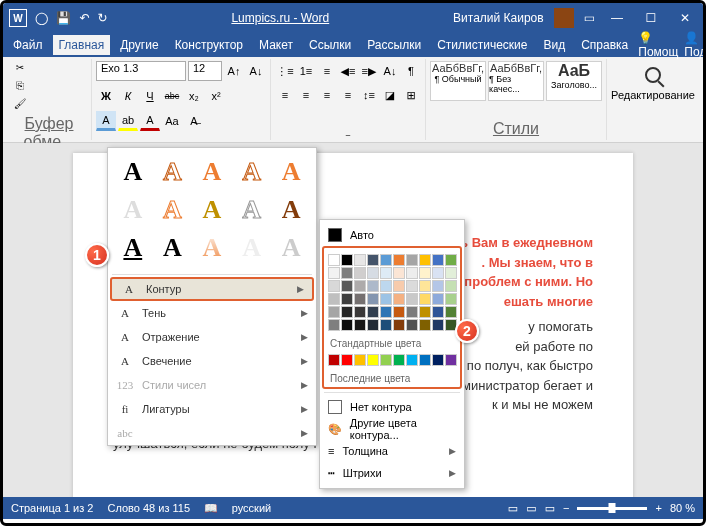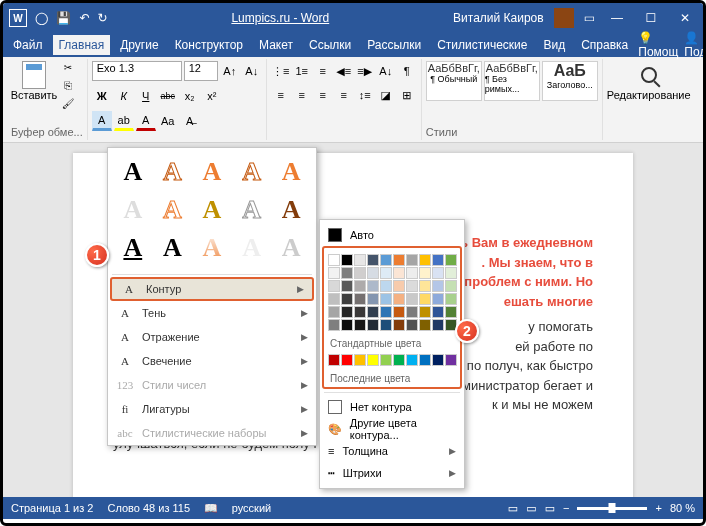--- a/index.html
+++ b/index.html
@@ -11,21 +11,21 @@
   .tb-right { display: flex; align-items: center; gap: 10px; }
   .avatar { width: 20px; height: 20px; background: #8b4513; }
   .winbtn { width: 24px; text-align: center; cursor: pointer; }
   .menubar { background: #2b579a; color: #fff; height: 24px; display: flex; align-items: center; padding: 0 4px; font-size: 12px; gap: 4px; }
   .menuitem { padding: 3px 6px; cursor: pointer; }
   .menuitem.active { background: #f3f3f3; color: #2b579a; }
   .menu-right { margin-left: auto; display: flex; gap: 6px; }
   .ribbon { background: #f3f3f3; height: 86px; border-bottom: 1px solid #d0d0d0; display: flex; padding: 2px 4px; font-size: 11px; }
   .rgroup { display: flex; flex-direction: column; border-right: 1px solid #e0e0e0; padding: 0 4px; }
   .rgroup-content { flex: 1; display: flex; align-items: flex-start; gap: 2px; padding-top: 2px; }
-  .rgroup-label { font-size: 11px; color: #666; padding: 2px 0; }
+  .rgroup-label { font-size: 16px; color: #666; text-align: center; padding: 2px 0; text-decoration: underline; }
   .paste-btn { display: flex; flex-direction: column; align-items: center; width: 46px; cursor: pointer; }
   .clipboard-icon { width: 24px; height: 28px; background: #fff; border: 1px solid #999; position: relative; }
   .clipboard-icon::before { content: ''; position: absolute; top: 2px; left: 3px; right: 3px; height: 6px; background: #5b9bd5; }
   .mini-col { display: flex; flex-direction: column; gap: 2px; }
   .mini-btn { width: 18px; height: 16px; border: 1px solid transparent; cursor: pointer; text-align: center; font-size: 10px; }
   .font-row { display: flex; gap: 2px; margin-bottom: 3px; }
   .font-select { height: 20px; border: 1px solid #ababab; background: #fff; font-size: 11px; padding: 0 14px 0 4px; position: relative; }
   .font-name { width: 90px; }
   .font-size { width: 34px; }
   .fbtn { width: 20px; height: 20px; border: 1px solid transparent; display: inline-flex; align-items: center; justify-content: center; font-size: 11px; cursor: pointer; }
@@ -104,24 +104,20 @@
   <span class="menuitem">Справка</span>
   <div class="menu-right">
     <span>💡 <span>Помощ</span></span>
     <span>👤 <span>Поделиться</span></span>
   </div>
 </div>
 
 <div class="ribbon">
   <div class="rgroup">
     <div class="rgroup-content">
-      <div class="paste-btn">
-        <div class="clipboard-icon"></div>
-        <span>Вставить</span>
-      </div>
       <div class="mini-col">
         <div class="mini-btn">✂</div>
         <div class="mini-btn">⎘</div>
         <div class="mini-btn">🖌</div>
       </div>
     </div>
     <div class="rgroup-label">Буфер обме...</div>
   </div>
 
   <div class="rgroup">
@@ -176,21 +172,21 @@
   </div>
 
   <div class="rgroup">
     <div class="rgroup-content">
       <div class="style-box">
         <div class="style-preview">АаБбВвГг,</div>
         <div>¶ Обычный</div>
       </div>
       <div class="style-box">
         <div class="style-preview">АаБбВвГг,</div>
-        <div>¶ Без римых...</div>
+        <div>¶ Без качес...</div>
       </div>
       <div class="style-box big">
         <div class="style-preview">АаБ</div>
         <div>Заголово...</div>
       </div>
     </div>
     <div class="rgroup-label">Стили</div>
   </div>
 
   <div class="rgroup" style="border:none">
@@ -267,21 +263,20 @@
       <span>Стили чисел</span>
       <span class="fx-arrow">▶</span>
     </div>
     <div class="fx-item">
       <span class="fx-icon">fi</span>
       <span>Лигатуры</span>
       <span class="fx-arrow">▶</span>
     </div>
     <div class="fx-item disabled">
       <span class="fx-icon">abc</span>
-      <span>Стилистические наборы</span>
       <span class="fx-arrow">▶</span>
     </div>
   </div>
 
   <div class="color-submenu">
     <div class="cs-row">
       <div class="cs-colorbox" style="background:#000"></div>
       <span>Авто</span>
     </div>
     <div class="cs-highlight">

